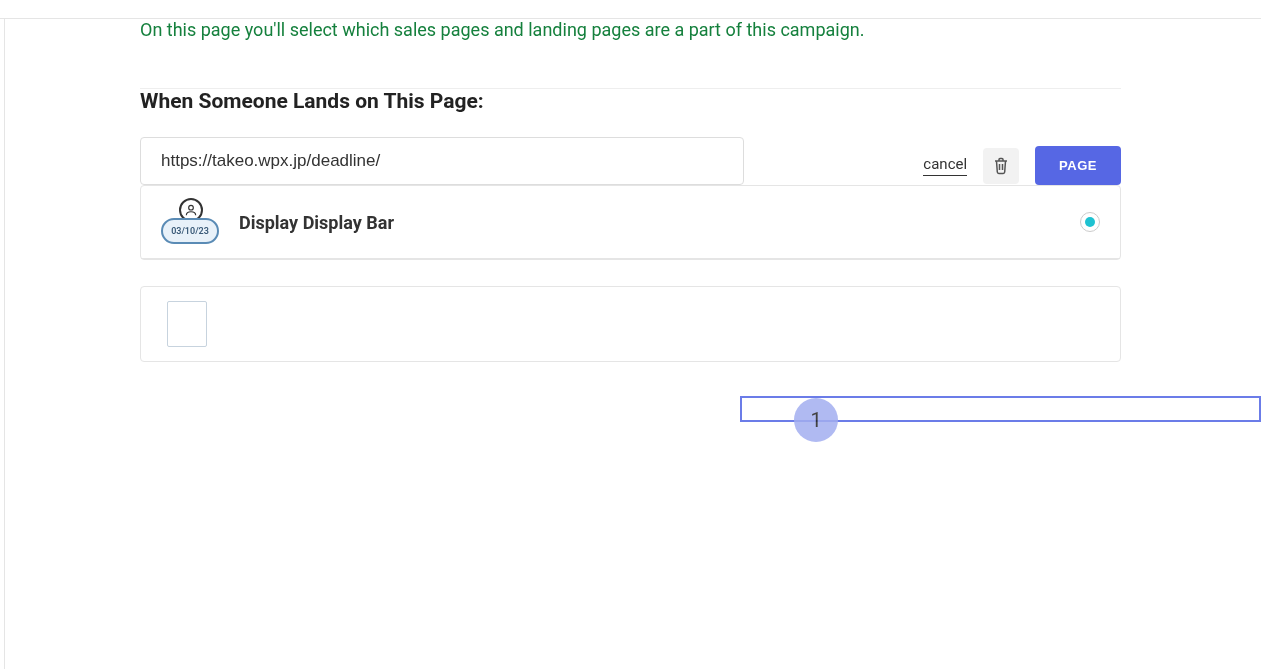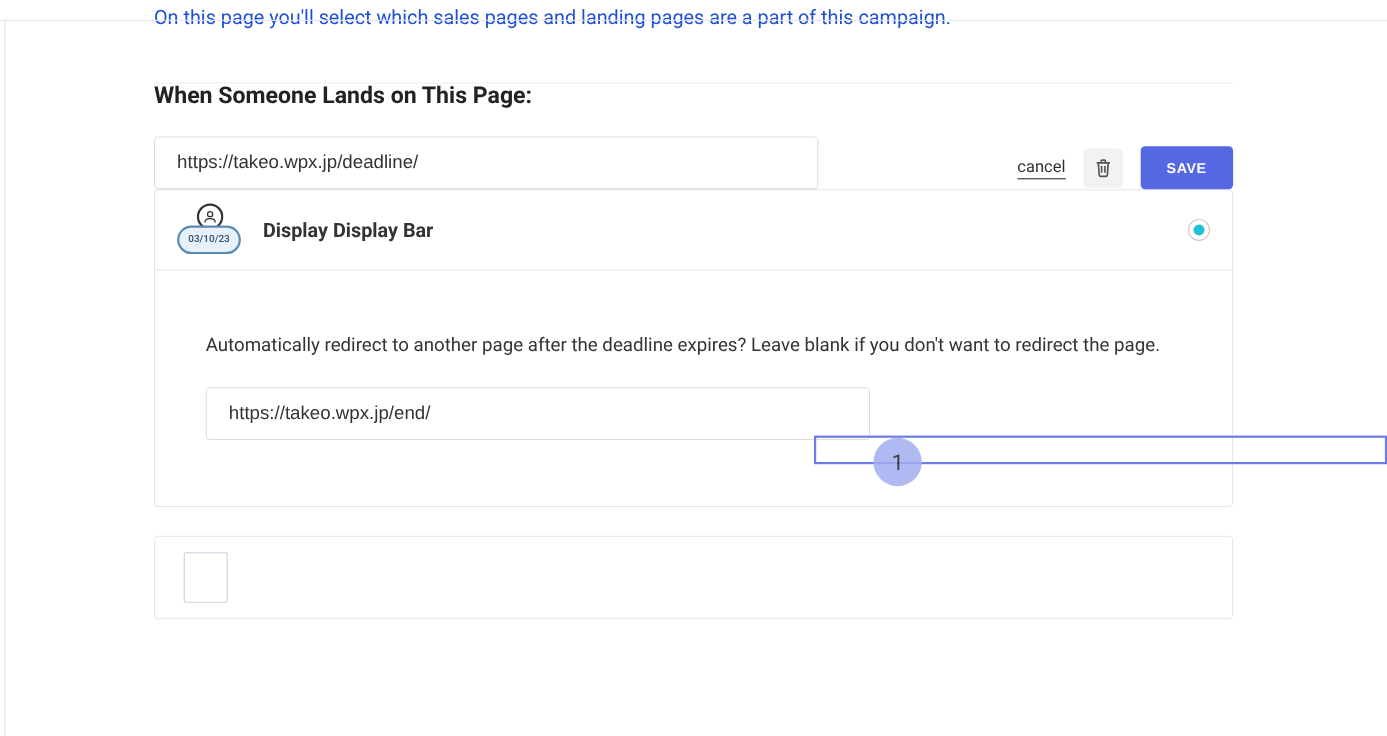--- a/index.html
+++ b/index.html
@@ -26,23 +26,23 @@
     left: 4px;
     width: 1px;
     height: 651px;
     background: #e5e5e5;
   }
   .content {
     padding: 0 140px;
   }
   .intro-text {
     font-size: 18px;
-    color: #1d4ed8;
+    color: #15803d;
     margin-top: 0;
-    padding-top: 4px;
+    padding-top: 17px;
     line-height: 1.4;
   }
   .btn-add {
     display: inline-block;
     background: #1fc2d1;
     color: #fff;
     font-size: 12px;
     font-weight: 700;
     letter-spacing: 0.5px;
     padding: 12px 18px;
@@ -271,43 +271,39 @@
   <div class="url-row">
     <input type="text" class="url-input" value="https://takeo.wpx.jp/deadline/" style="">
     <div class="url-actions">
       <span class="cancel-link">cancel</span>
       <div class="trash-btn">
         <svg width="16" height="18" viewBox="0 0 16 18" fill="none" stroke="currentColor" stroke-width="1.5">
           <path d="M2 4h12M6 4V2.5A1 1 0 0 1 7 1.5h2a1 1 0 0 1 1 1V4M3.5 4l.8 11a1.5 1.5 0 0 0 1.5 1.4h4.4a1.5 1.5 0 0 0 1.5-1.4l.8-11"></path>
           <path d="M6.5 7v6M9.5 7v6"></path>
         </svg>
       </div>
-      <button class="save-btn">SAVE</button>
+      <button class="save-btn">PAGE</button>
     </div>
   </div>
 
   
   <div class="card">
     <div class="card-header">
       <div class="fb-icon">
         <div class="fb-avatar">
           <svg viewBox="0 0 24 24" fill="none" stroke="#333" stroke-width="2">
             <circle cx="12" cy="8" r="4"></circle>
             <path d="M4 21c0-4 4-6 8-6s8 2 8 6"></path>
           </svg>
         </div>
         <div class="fb-cloud">03/10/23</div>
       </div>
       <div class="card-title">Display Display Bar</div>
       <div class="radio selected"></div>
     </div>
-    <div class="card-body">
-      <p class="body-text">Automatically redirect to another page after the deadline expires? Leave blank if you don't want to redirect the page.</p>
-      <input type="text" class="redirect-input" value="https://takeo.wpx.jp/end/" style="">
-    </div>
   </div>
 
   
   <div class="card2">
     <div class="card-header noborder">
       <div class="portal-icon">
         <div class="portal-main">
           
           
           

